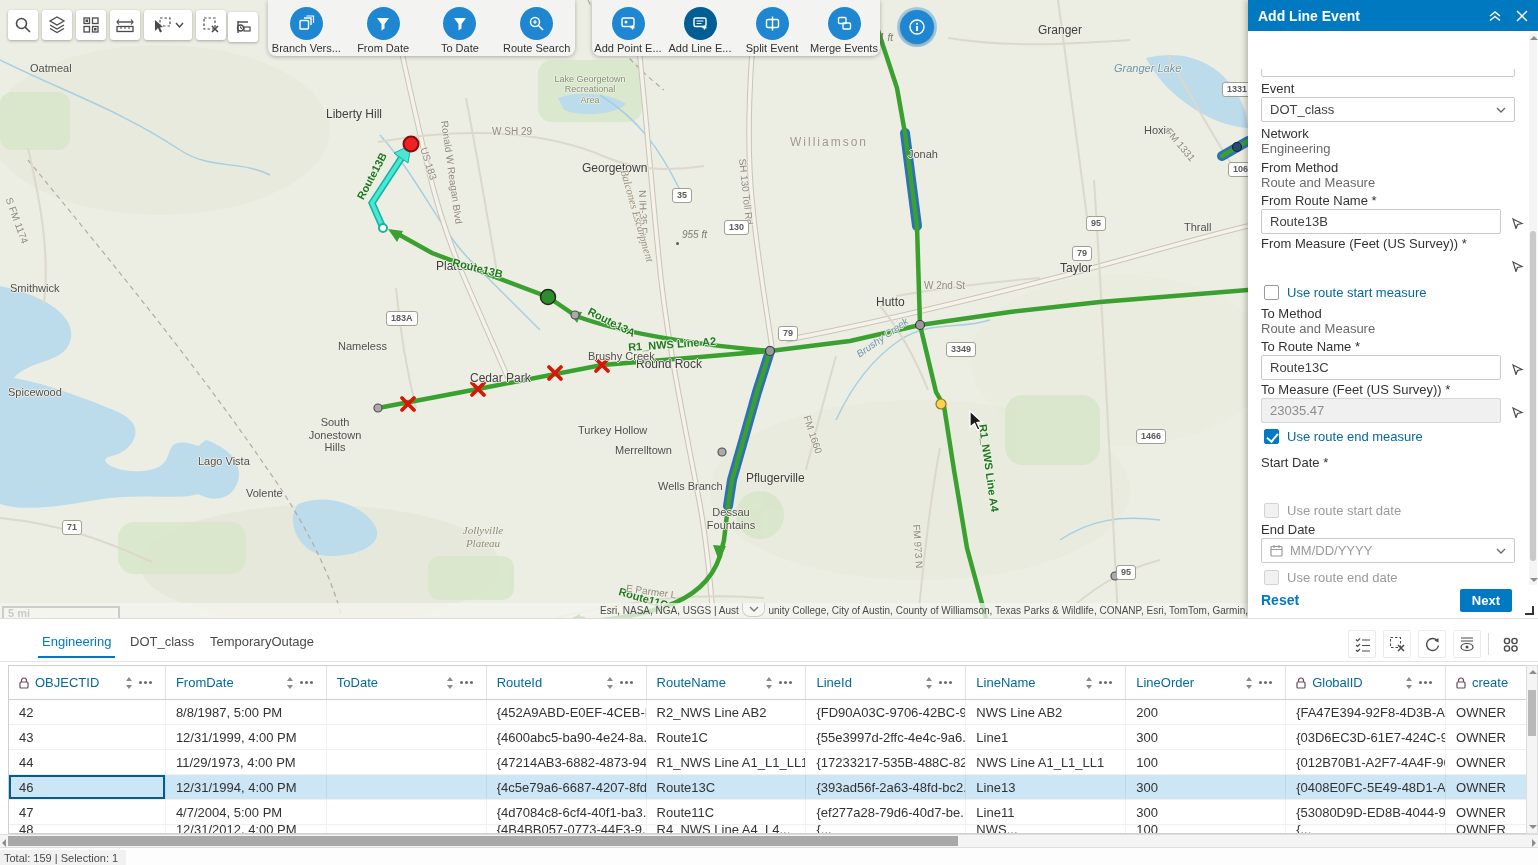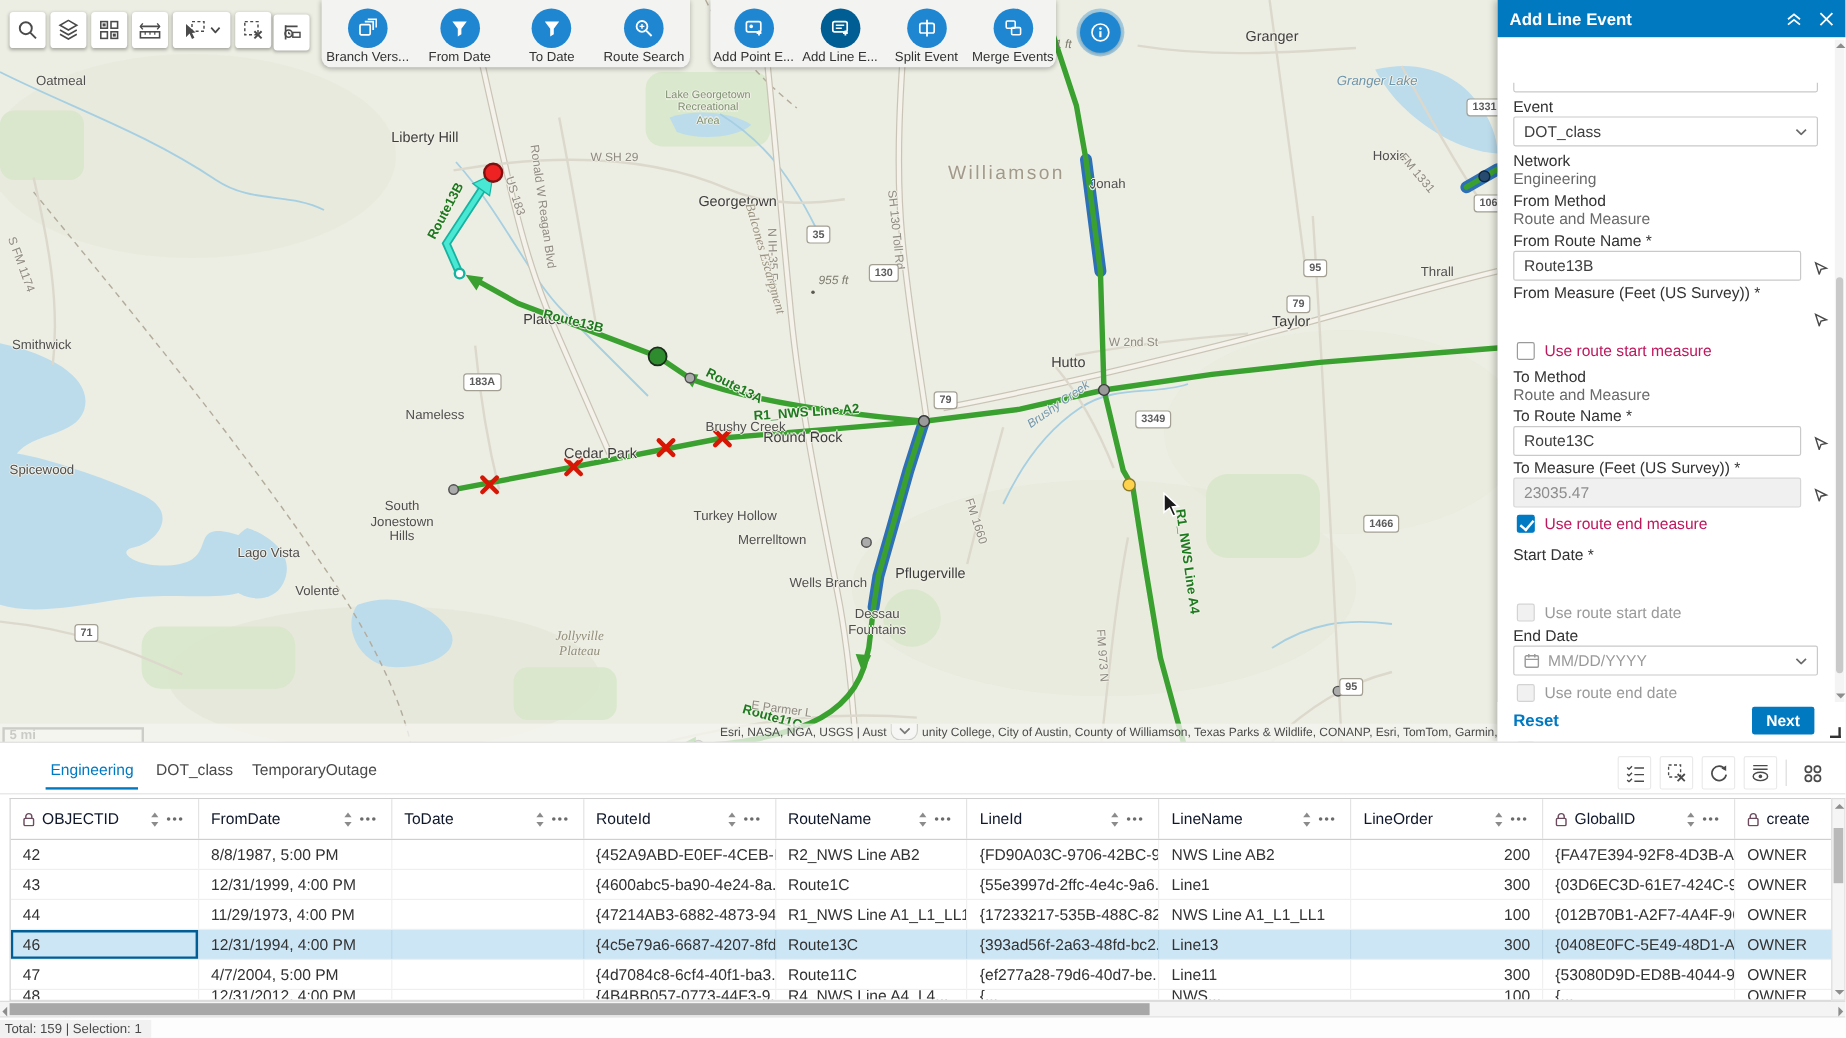--- a/index.html
+++ b/index.html
@@ -6,21 +6,21 @@
   html,body { width:1538px; height:865px; overflow:hidden; font-family:"Liberation Sans", sans-serif; background:#fff; }
   .app { position:relative; width:1538px; height:865px; }
 
   
   .map { position:absolute; left:0; top:0; width:1248px; height:618px; background:#eceee3; overflow:hidden; }
   .map svg.base { position:absolute; left:0; top:0; }
   .plc { position:absolute; font-size:11px; color:#4f4f4f; white-space:pre-line; line-height:1.15;
          text-shadow:-1px 0 #f0efe6,1px 0 #f0efe6,0 1px #f0efe6,0 -1px #f0efe6; }
   .plc.big { font-size:12px; color:#3e3e3e; }
   .plc.center { text-align:center; }
-  .plc.county { color:#a19a8b; font-size:16px; letter-spacing:2px; }
+  .plc.county { color:#a19a8b; font-size:12px; letter-spacing:2px; }
   .plc.water { color:#6d95ab; font-style:italic; }
   .plc.park { color:#7d9270; font-size:9px; }
   .plc.terrain { color:#8f8d79; font-style:italic; font-family:"Liberation Serif", serif; }
   .rlab { position:absolute; font-size:11px; font-weight:bold; color:#1d7a1f; white-space:nowrap;
           text-shadow:-1px 0 #f0efe6,1px 0 #f0efe6,0 1px #f0efe6,0 -1px #f0efe6; }
   .road { position:absolute; font-size:10px; color:#8e8b82; white-space:nowrap;
           text-shadow:-1px 0 #f0efe6,1px 0 #f0efe6,0 1px #f0efe6,0 -1px #f0efe6; }
   .road.serif { font-family:"Liberation Serif", serif; font-style:italic; color:#98927f; font-size:11px; }
   .road.water { color:#6d95ab; font-style:italic; }
   .shield { position:absolute; background:#fff; border:1px solid #a39f93; border-radius:3px;
@@ -67,21 +67,21 @@
   .finput.narrow { width:240px; }
   .finput.disabled { background:#f0f0f0; color:#8d8d8d; border-color:#d6d6d6; }
   .finput .chev { margin-left:auto; }
   .ptrbtn { position:absolute; left:260px; width:18px; height:18px; display:flex; align-items:center; justify-content:center; }
   .cbrow { position:absolute; left:16px; display:flex; align-items:center; gap:8px; }
   .cbox { width:15px; height:15px; border:1px solid #9a9a9a; border-radius:2px; background:#fff; position:relative; }
   .cbox.checked { background:#007ac2; border-color:#007ac2; }
   .cbox.checked::after { content:""; position:absolute; left:4px; top:1px; width:5px; height:9px;
                          border:solid #fff; border-width:0 2px 2px 0; transform:rotate(40deg); }
   .cbox.disabled { background:#f1f1f1; border-color:#d3d3d3; }
-  .cblab { font-size:13px; color:#be185d; }
+  .cblab { font-size:13px; color:#0369a1; }
   .cblab.dim { color:#9a9a9a; }
   .pdivider { position:absolute; left:13px; width:258px; border-top:1px solid #e2e2e2; }
   .pscroll { position:absolute; left:281px; top:33px; width:8px; height:552px; background:#f4f4f4; }
   .pscroll .thumb { position:absolute; left:1px; top:198px; width:6px; height:330px; background:#c9c9c9; border-radius:3px; }
   .pscroll .arr { position:absolute; left:1px; width:0; height:0; border-left:4px solid transparent; border-right:4px solid transparent; }
   .pfoot { position:absolute; left:0; top:585px; width:290px; height:33px; background:#fff; }
   .reset { position:absolute; left:13px; top:7px; color:#0079c1; font-size:14px; font-weight:bold; }
   .nextbtn { position:absolute; right:26px; top:4px; background:#0079c1; color:#fff; font-size:13px; font-weight:bold;
              padding:4px 12px; border-radius:2px; }
   .rescorner { position:absolute; right:4px; bottom:3px; width:9px; height:9px; border-right:2px solid #333; border-bottom:2px solid #333; }
@@ -92,38 +92,38 @@
   .tab { position:absolute; top:8px; font-size:13px; color:#4a4a4a; }
   .tab.active { color:#0079c1; }
   .tab.active::after { content:""; position:absolute; left:-4px; right:-4px; bottom:-9px; height:2px; background:#0079c1; }
   .tbtools { position:absolute; right:14px; top:4px; display:flex; gap:7px; align-items:center; }
   .tbtn { width:28px; height:28px; border:1px solid #eaeaea; border-radius:2px; background:#fff;
           display:flex; align-items:center; justify-content:center; }
   .tbsep { width:1px; height:22px; background:#dcdcdc; }
 
   .grid { position:absolute; left:8px; top:46px; width:1518px; border:1px solid #cfcfcf; border-right:none; }
   .gh { display:flex; height:34px; border-bottom:1px solid #cfcfcf; background:#fff; }
-  .th { display:flex; align-items:center; font-size:13px; color:#0f172a; padding:0 10px 0 10px;
+  .th { display:flex; align-items:center; font-size:13px; color:#0369a1; padding:0 10px 0 10px;
         border-right:1px solid #e3e3e3; gap:6px; overflow:hidden; white-space:nowrap; }
   .th .lck { flex:0 0 auto; }
   .th .hspacer { flex:1; }
   .sort { width:7px; height:12px; position:relative; flex:0 0 auto; }
   .sort::before { content:""; position:absolute; left:0; top:0; border-left:3.5px solid transparent; border-right:3.5px solid transparent; border-bottom:4px solid #8b8b8b; }
   .sort::after  { content:""; position:absolute; left:0; bottom:0; border-left:3.5px solid transparent; border-right:3.5px solid transparent; border-top:4px solid #8b8b8b; }
   .dots { width:14px; height:3px; position:relative; flex:0 0 auto; margin-right:2px; }
   .dots::before { content:""; position:absolute; width:3px; height:3px; border-radius:50%; background:#6b6b6b; box-shadow:5px 0 0 #6b6b6b,10px 0 0 #6b6b6b; }
   .tr { display:flex; height:25px; border-bottom:1px solid #efefef; background:#fff; }
   .td { font-size:13px; color:#323232; padding:0 10px; display:flex; align-items:center;
         border-right:1px solid #f0f0f0; overflow:hidden; white-space:nowrap; }
   .tr.selected { background:#cde6f5; }
   .tr.selected .td { border-right-color:#bcd9ea; }
   .tr.selected .td.c0 { box-shadow:inset 0 0 0 2px #005e95; background:#cde6f5; }
   .tr.partial { height:8px; overflow:hidden; border-bottom:none; }
   .c0{width:157px;} .c1{width:161px;} .c2{width:160px;} .c3{width:160px;} .c4{width:160px;}
-  .c5{width:160px;} .c6{width:160px;} .c7{width:160px;justify-content:flex-end;} .c8{width:160px;} .c9{width:80px;border-right:none;}
+  .c5{width:160px;} .c6{width:160px;} .c7{width:160px;} .c8{width:160px;} .c9{width:80px;border-right:none;}
 
   .vscroll { position:absolute; right:0; top:46px; width:12px; height:169px; background:#f5f5f5; border:1px solid #ddd; }
   .vscroll .thumb { position:absolute; left:1px; top:24px; width:8px; height:46px; background:#b9b9b9; }
   .vsarr { position:absolute; left:2px; width:0; height:0; border-left:4px solid transparent; border-right:4px solid transparent; }
   .hscroll { position:absolute; left:0; top:215px; width:1538px; height:14px; background:#f4f4f4; border-top:1px solid #ddd; border-bottom:1px solid #ddd; }
   .hscroll .thumb { position:absolute; left:8px; top:1px; width:950px; height:10px; background:#a8a8a8; }
   .hsarr { position:absolute; top:4px; width:0; height:0; border-top:4px solid transparent; border-bottom:4px solid transparent; }
   .statusbar { position:absolute; left:0; top:229px; width:1538px; height:18px; background:#fdfdfd; }
   .statusbar .txt { display:inline-block; background:#f1f1f1; font-size:11px; color:#4a4a4a; padding:2px 8px 2px 4px; }
 

